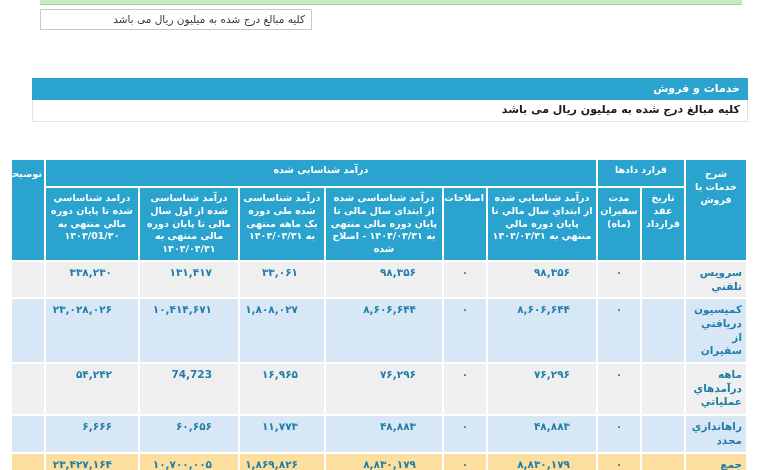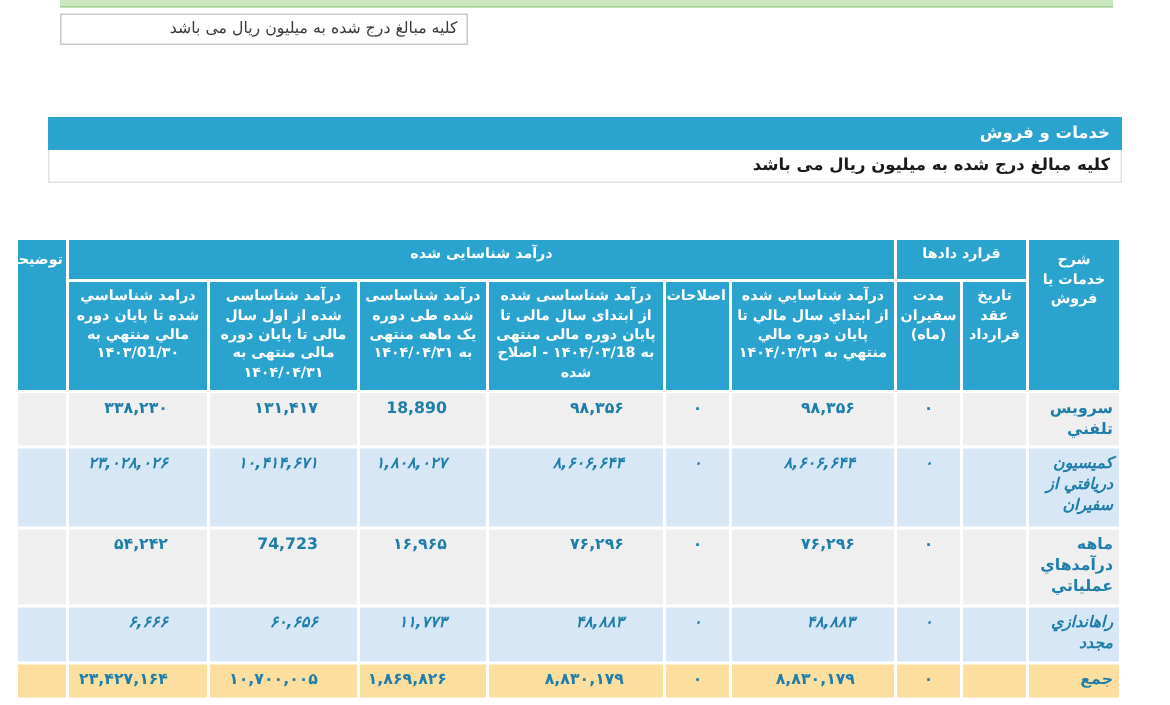--- a/index.html
+++ b/index.html
@@ -40,21 +40,21 @@
   thead tr.group-row{height:26px;}
   thead tr.sub-row{height:70px;}
   th.side{vertical-align:top;padding-top:8px;}
   td{font-size:10.5px;font-weight:bold;color:var(--cell-text);
     vertical-align:top;padding:4px 4px;line-height:1.3;}
   td.lbl{}
   td.num{text-align:right;padding-left:4px;padding-right:26px;
     direction:ltr;text-align:right;}
   td.ctr{text-align:center;}
   tbody tr.alt-gray td{background:var(--row-gray);}
-  tbody tr.alt-blue td{background:var(--row-blue);font-style:italic;}
+  tbody tr.alt-blue td{background:var(--row-blue);}
   tbody tr.total td{background:var(--row-yellow);}
   tbody tr.r1{height:32px;} tbody tr.r2{height:52px;}
   tbody tr.r3{height:50px;} tbody tr.r4{height:36px;}
   tbody tr.r5{height:22px;}
 </style>
 </head>
 <body>
 
 <div class="abs green-strip"></div>
 
@@ -83,35 +83,35 @@
         <th rowspan="2" class="side">شرح خدمات یا فروش</th>
         <th colspan="2">قرارد دادها</th>
         <th colspan="6">درآمد شناسایی شده</th>
         <th rowspan="2" class="side">توضیحات</th>
       </tr>
       <tr class="sub-row">
         <th>تاریخ عقد قرارداد</th>
         <th>مدت سفیران (ماه)</th>
         <th>درآمد شناسايي شده از ابتداي سال مالي تا پایان دوره مالي منتهي به ۱۴۰۴/۰۳/۳۱</th>
         <th>اصلاحات</th>
-        <th>درآمد شناساسی شده از ابتدای سال مالی تا پایان دوره مالی منتهی به ۱۴۰۴/۰۳/18 - اصلاح شده</th>
+        <th>درآمد شناساسی شده از ابتدای سال مالی تا پایان دوره مالی منتهی به ۱۴۰۴/۰۳/۳۱ - اصلاح شده</th>
         <th>درآمد شناساسی شده طی دوره یک ماهه منتهی به ۱۴۰۴/۰۴/۳۱</th>
         <th>درآمد شناساسی شده از اول سال مالی تا پایان دوره مالی منتهی به ۱۴۰۴/۰۴/۳۱</th>
         <th>درامد شناساسي شده تا پایان دوره مالي منتهي به ۱۴۰۳/01/۳۰</th>
       </tr>
     </thead>
     <tbody>
       <tr class="alt-gray r1">
         <td class="lbl">سرویس تلفني</td>
         <td class="ctr"></td>
         <td class="ctr">۰</td>
         <td class="num">۹۸,۳۵۶</td>
         <td class="ctr">۰</td>
         <td class="num">۹۸,۳۵۶</td>
-        <td class="num">18,890</td>
+        <td class="num">۳۳,۰۶۱</td>
         <td class="num">۱۳۱,۴۱۷</td>
         <td class="num">۳۳۸,۲۳۰</td>
         <td class="ctr"></td>
       </tr>
       <tr class="alt-blue r2">
         <td class="lbl">کمیسیون دریافتي از سفیران</td>
         <td class="ctr"></td>
         <td class="ctr">۰</td>
         <td class="num">۸,۶۰۶,۶۴۴</td>
         <td class="ctr">۰</td>

